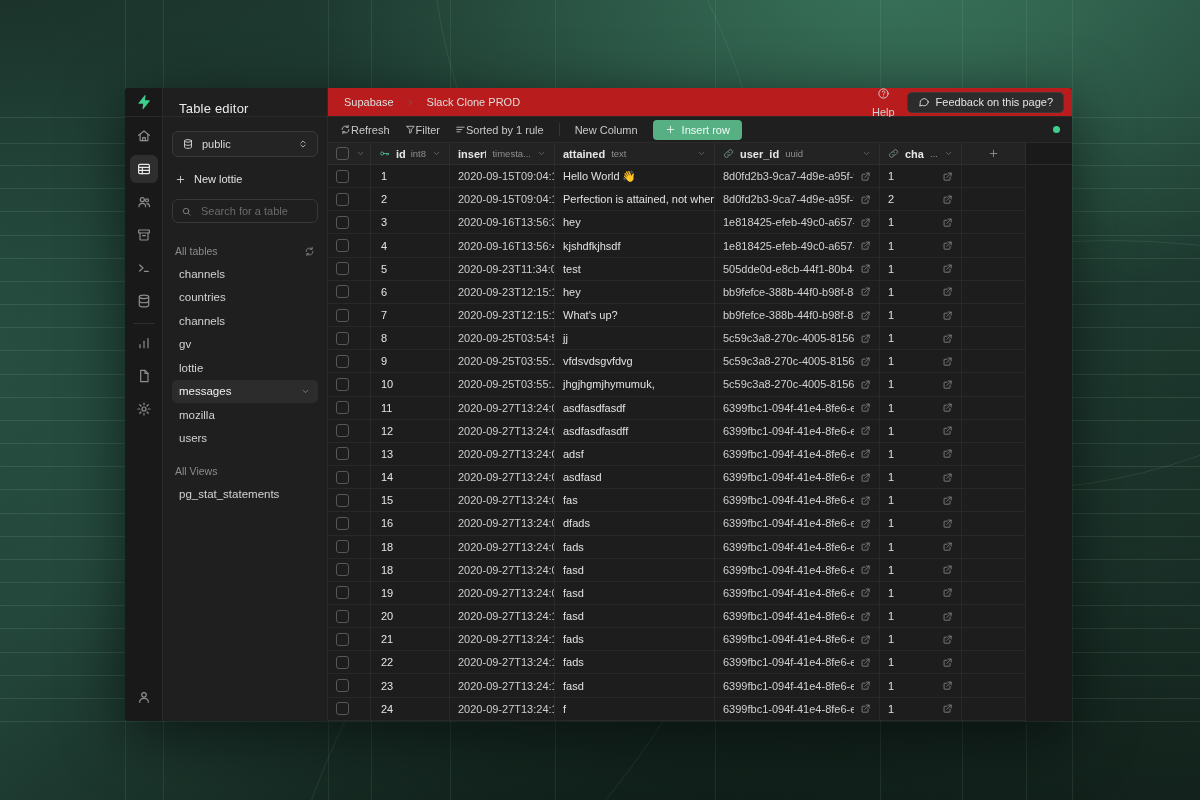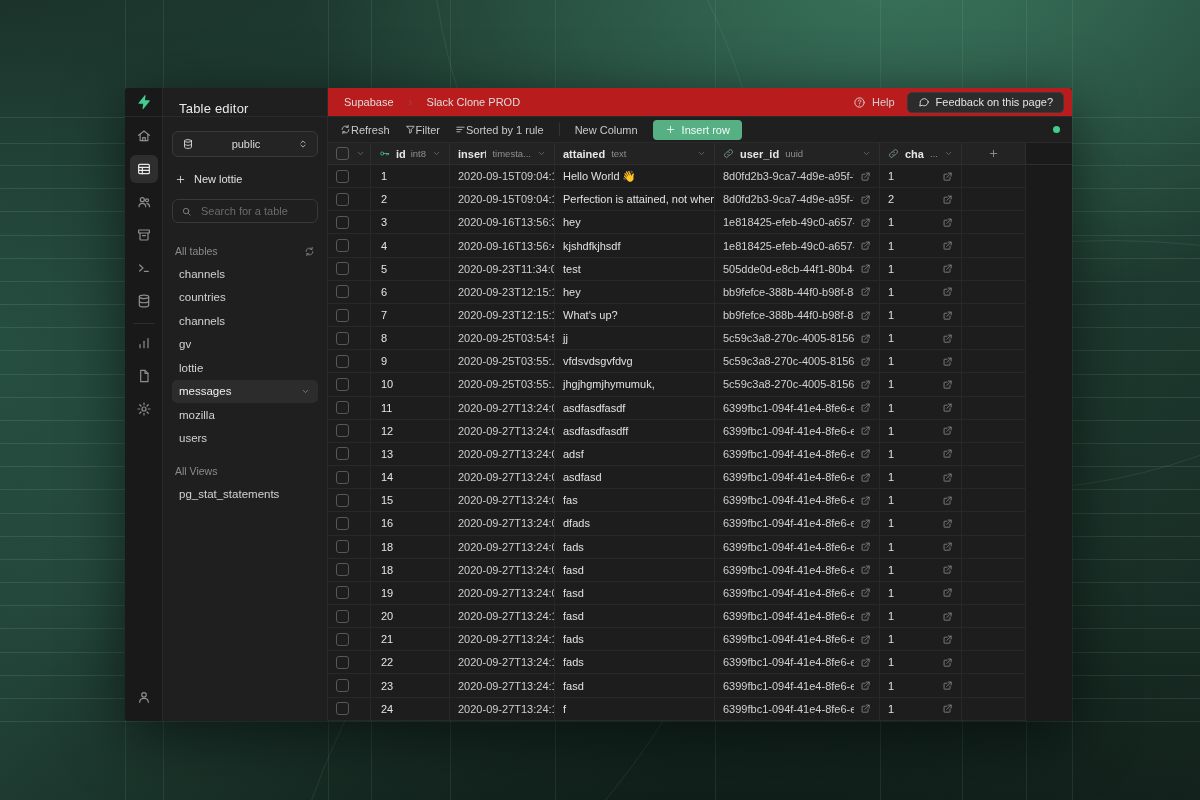--- a/index.html
+++ b/index.html
@@ -43,21 +43,21 @@
 
   
   .sidebar { width:165px; background:#1f1f1f; border-right:1px solid #2a2a2a;
     display:flex; flex-direction:column; flex:none; }
   .sidebar-header { height:29px; border-bottom:1px solid #2a2a2a; display:flex; align-items:flex-end;
     padding:0 16px; flex:none; }
   .sidebar-header h1 { margin:0; font-size:13px; font-weight:400; color:#eaeaea; letter-spacing:.2px; }
   .sidebar-body { padding:14px 9px 0; display:flex; flex-direction:column; min-height:0; }
   .schema-select { height:26px; width:100%; border:1px solid #393939; background:#242424; border-radius:6px;
     display:flex; align-items:center; gap:8px; padding:0 9px; color:#d9d9d9; font-size:11px; cursor:pointer; }
-  .schema-select .grow-sp { flex:1; text-align:center; }
+  .schema-select .grow-sp { flex:1; text-align:left; }
   .new-table { margin:16px 3px 0; display:flex; align-items:center; gap:8px; background:none; border:none;
     color:#e0e0e0; font-size:11px; padding:0; cursor:pointer; }
   .search-box { margin-top:14px; height:24px; border:1px solid #383838; border-radius:6px;
     display:flex; align-items:center; gap:7px; padding:0 8px; }
   .search-box input { flex:1; min-width:0; background:transparent; border:none; outline:none;
     color:#cfcfcf; font-size:11px; }
   .search-box input::placeholder { color:#6b6b6b; }
   .list-label-row { margin:22px 3px 0; display:flex; align-items:center; justify-content:space-between;
     color:#8b8b8b; font-size:10.5px; }
   .tbl-list { list-style:none; margin:5px 0 0; padding:0; }
@@ -67,21 +67,21 @@
   .views-label { margin:15px 3px 0; color:#8b8b8b; font-size:10.5px; }
 
   
   main { flex:1; min-width:0; display:flex; flex-direction:column; background:#1d1d1d; }
   .main-header { height:29px; flex:none; background:#b91c1c; border-bottom:1px solid #2a2a2a;
     display:flex; align-items:center; justify-content:space-between; padding:0 8px 0 16px; }
   .breadcrumb { display:flex; align-items:center; gap:12px; font-size:11px; color:#dedede; }
   .crumb-sep { color:#6f6f6f; }
   .header-actions { display:flex; align-items:center; gap:12px; }
   .help-btn { display:flex; align-items:center; gap:6px; background:none; border:none; color:#d2d2d2;
-    font-size:11px; padding:0; cursor:pointer; }
+    font-size:11px; padding:0; cursor:pointer;flex-direction:column; }
   .feedback-btn { display:flex; align-items:center; gap:6px; background:#2c2c2c; border:1px solid #3a3a3a;
     color:#e3e3e3; font-size:11px; border-radius:5px; padding:3px 10px; height:21px; cursor:pointer; }
 
   .toolbar { height:26px; flex:none; background:#1f1f1f; border-bottom:1px solid #2a2a2a;
     display:flex; align-items:center; gap:15px; padding:0 12px; position:relative; }
   .tbtn { display:flex; align-items:center; background:none; border:none; color:#c9c9c9;
     font-size:11px; padding:0; cursor:pointer; }
   .tdivider { width:1px; height:13px; background:#343434; }
   .insert-btn { display:flex; align-items:center; gap:6px; background:#56b084; border:none; color:#f2faf6;
     font-size:11px; border-radius:4px; padding:0 12px; height:20px; cursor:pointer; }

